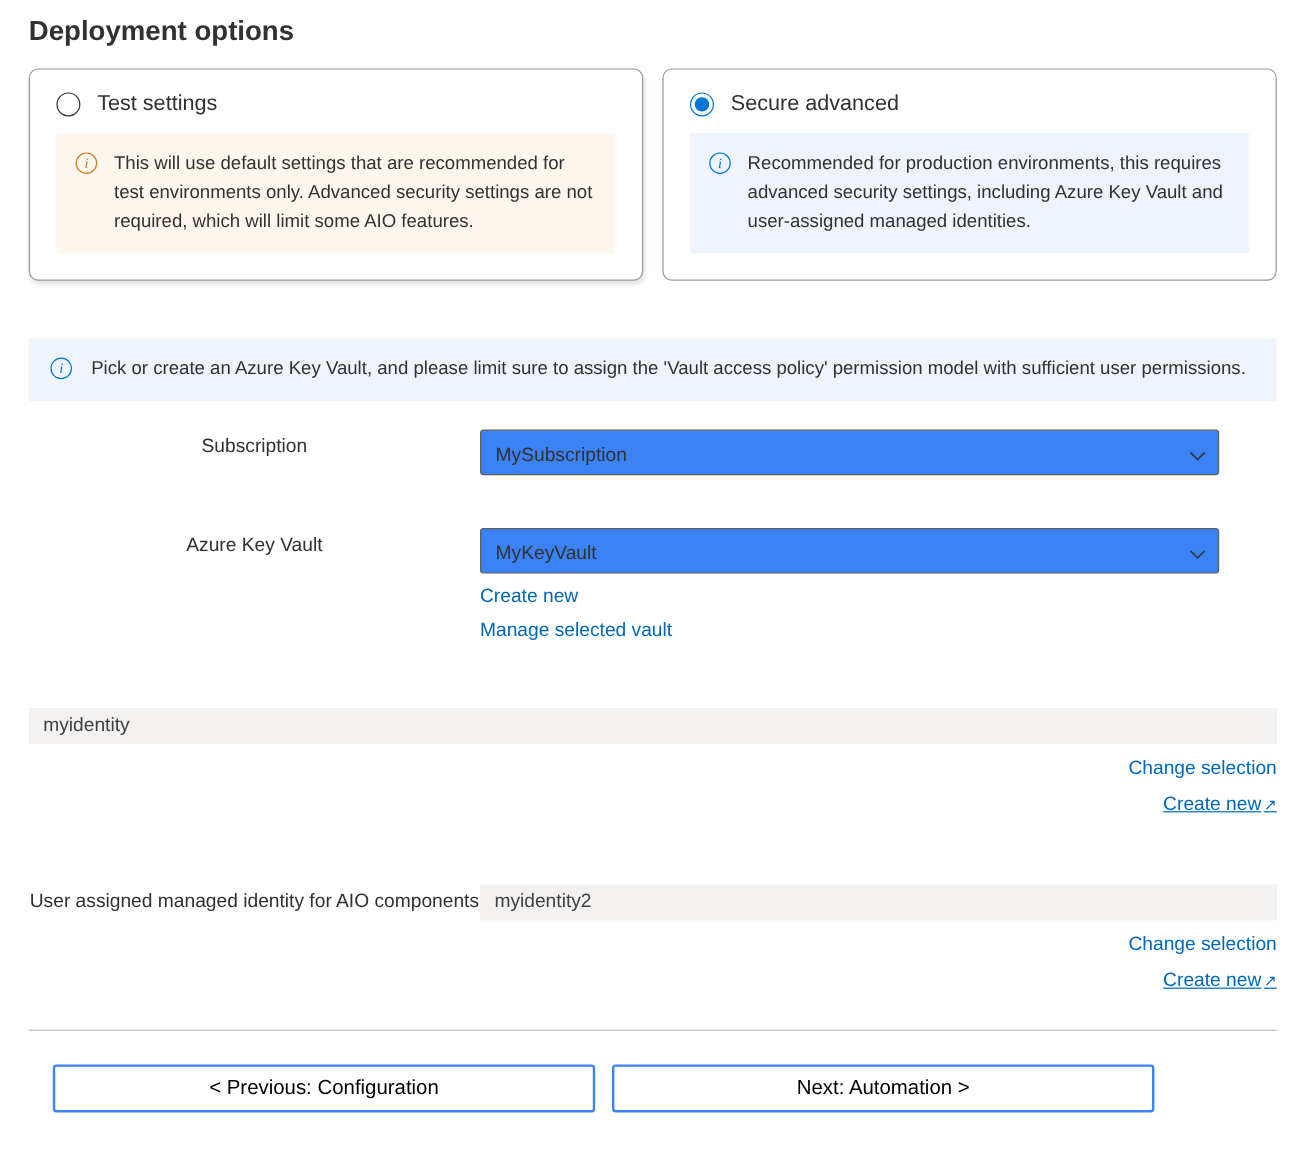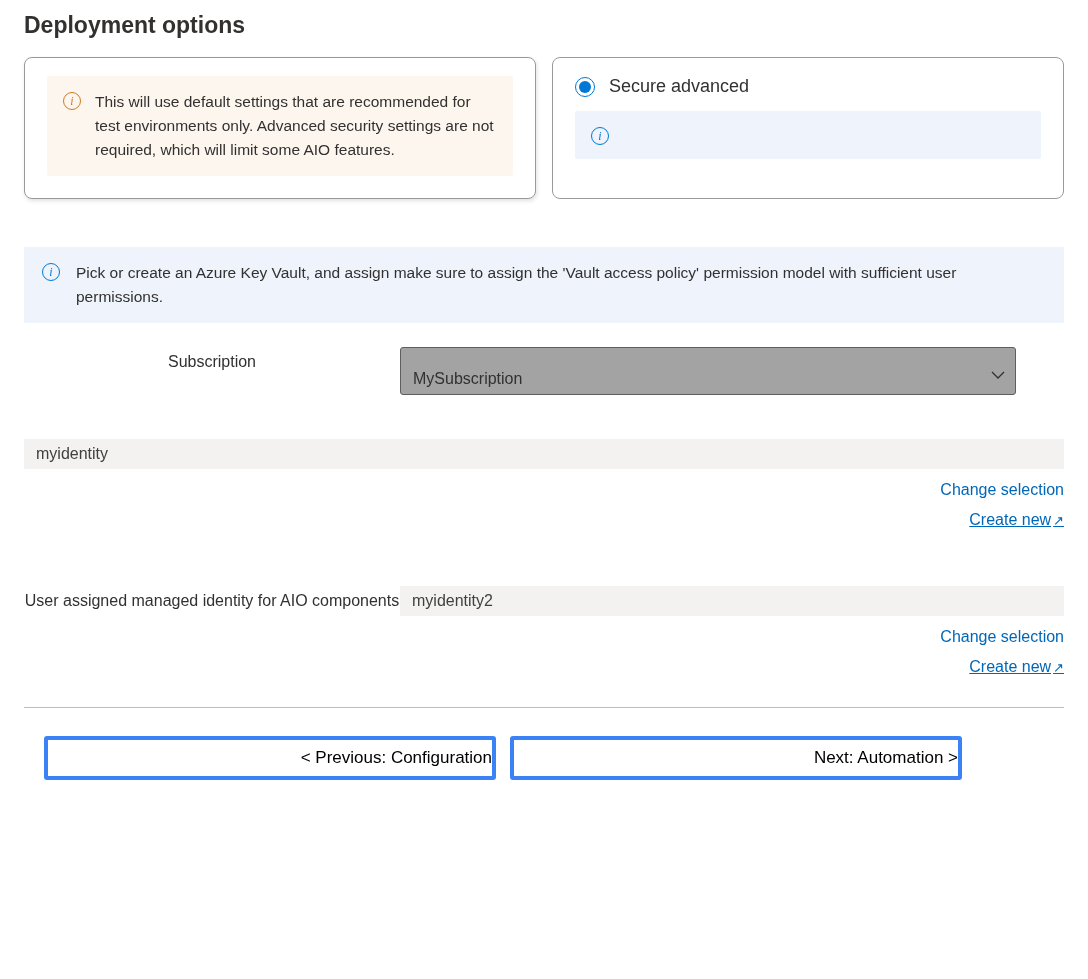--- a/index.html
+++ b/index.html
@@ -103,28 +103,29 @@
   .form-label {
     width: 376px;
     flex-shrink: 0;
     font-size: 16px;
     padding-top: 6px;
     text-align: center;
   }
   .form-control { flex: 1; min-width: 0; }
   .dropdown {
     display: flex;
+    align-items: center;
     justify-content: space-between;
     border: 1px solid #605e5c;
     border-radius: 3px;
-    padding: 22px 10px 6px 12px;
+    padding: 12px 10px 6px 12px;
     font-size: 16px;
     max-width: 616px;
     cursor: pointer;
-    background: #a3a3a3;
+    background: #3b82f6;
   }
   .chevron {
     width: 14px; height: 10px;
     display: inline-block;
   }
   .chevron svg { display:block; }
   .link-stack { margin-top: 6px; }
   .link {
     color: #0067b8;
     font-size: 16px;
@@ -151,77 +152,99 @@
     border-top: 1px solid #bdbdbd;
     margin: 24px 0 28px 0;
   }
   .footer-buttons {
     display: flex;
     gap: 14px;
     padding-left: 20px;
   }
   .nav-btn {
     width: 452px;
-    text-align: right;
+    text-align: center;
     padding: 8px 0;
-    border: 4px solid #3b82f6;
+    border: 2px solid #3b82f6;
     border-radius: 3px;
     background: #fff;
     font-size: 17px;
     cursor: pointer;
   }
   .inline-links { margin-top: 6px; }
   .inline-links .link { margin-right: 0; display:block; line-height:1.9;text-align:right; }
 </style>
 </head>
 <body>
 
 <div class="container">
   <h2 class="page-title">Deployment options</h2>
 
   <div class="options-row">
 
     <div class="option-card unselected">
+      <div class="option-header">
+        <span class="radio"></span>
+        <span class="option-title">Test settings</span>
+      </div>
       <div class="info-box warn">
         <span class="info-icon orange">i</span>
         <span>This will use default settings that are recommended for test environments only. Advanced security settings are not required, which will limit some AIO features.</span>
       </div>
     </div>
 
     <div class="option-card">
       <div class="option-header">
         <span class="radio selected"></span>
         <span class="option-title">Secure advanced</span>
       </div>
       <div class="info-box blue">
         <span class="info-icon blue">i</span>
+        <span>Recommended for production environments, this requires advanced security settings, including Azure Key Vault and user-assigned managed identities.</span>
       </div>
     </div>
 
   </div>
 
   <div class="banner">
     <span class="info-icon blue">i</span>
-    <span>Pick or create an Azure Key Vault, and assign make sure to assign the 'Vault access policy' permission model with sufficient user permissions.</span>
+    <span>Pick or create an Azure Key Vault, and please limit sure to assign the 'Vault access policy' permission model with sufficient user permissions.</span>
   </div>
 
   <div class="form-row tight">
     <div class="form-label">Subscription</div>
     <div class="form-control">
       <div class="dropdown">
         <span>MySubscription</span>
         <span class="chevron">
           <svg viewBox="0 0 14 10" width="14" height="10">
               <path d="M1 2 L7 8 L13 2" stroke="#323130" stroke-width="1.3" fill="none"></path>
             </svg>
         </span>
       </div>
     </div>
   </div>
 
+  <div class="form-row" style="margin-bottom:50px">
+    <div class="form-label">Azure Key Vault</div>
+    <div class="form-control">
+      <div class="dropdown">
+        <span>MyKeyVault</span>
+        <span class="chevron">
+          <svg viewBox="0 0 14 10" width="14" height="10">
+              <path d="M1 2 L7 8 L13 2" stroke="#323130" stroke-width="1.3" fill="none"></path>
+            </svg>
+        </span>
+      </div>
+      <div class="link-stack">
+        <a class="link">Create new</a>
+        <a class="link">Manage selected vault</a>
+      </div>
+    </div>
+  </div>
 
   <div class="form-row" style="margin-bottom:50px">
     <div class="form-control">
       <div class="readonly-field">myidentity</div>
       <div class="inline-links">
         <a class="link">Change selection</a>
         <a class="link underline">
           <span>Create new</span><span class="ext-icon">↗</span>
         </a>
       </div>

